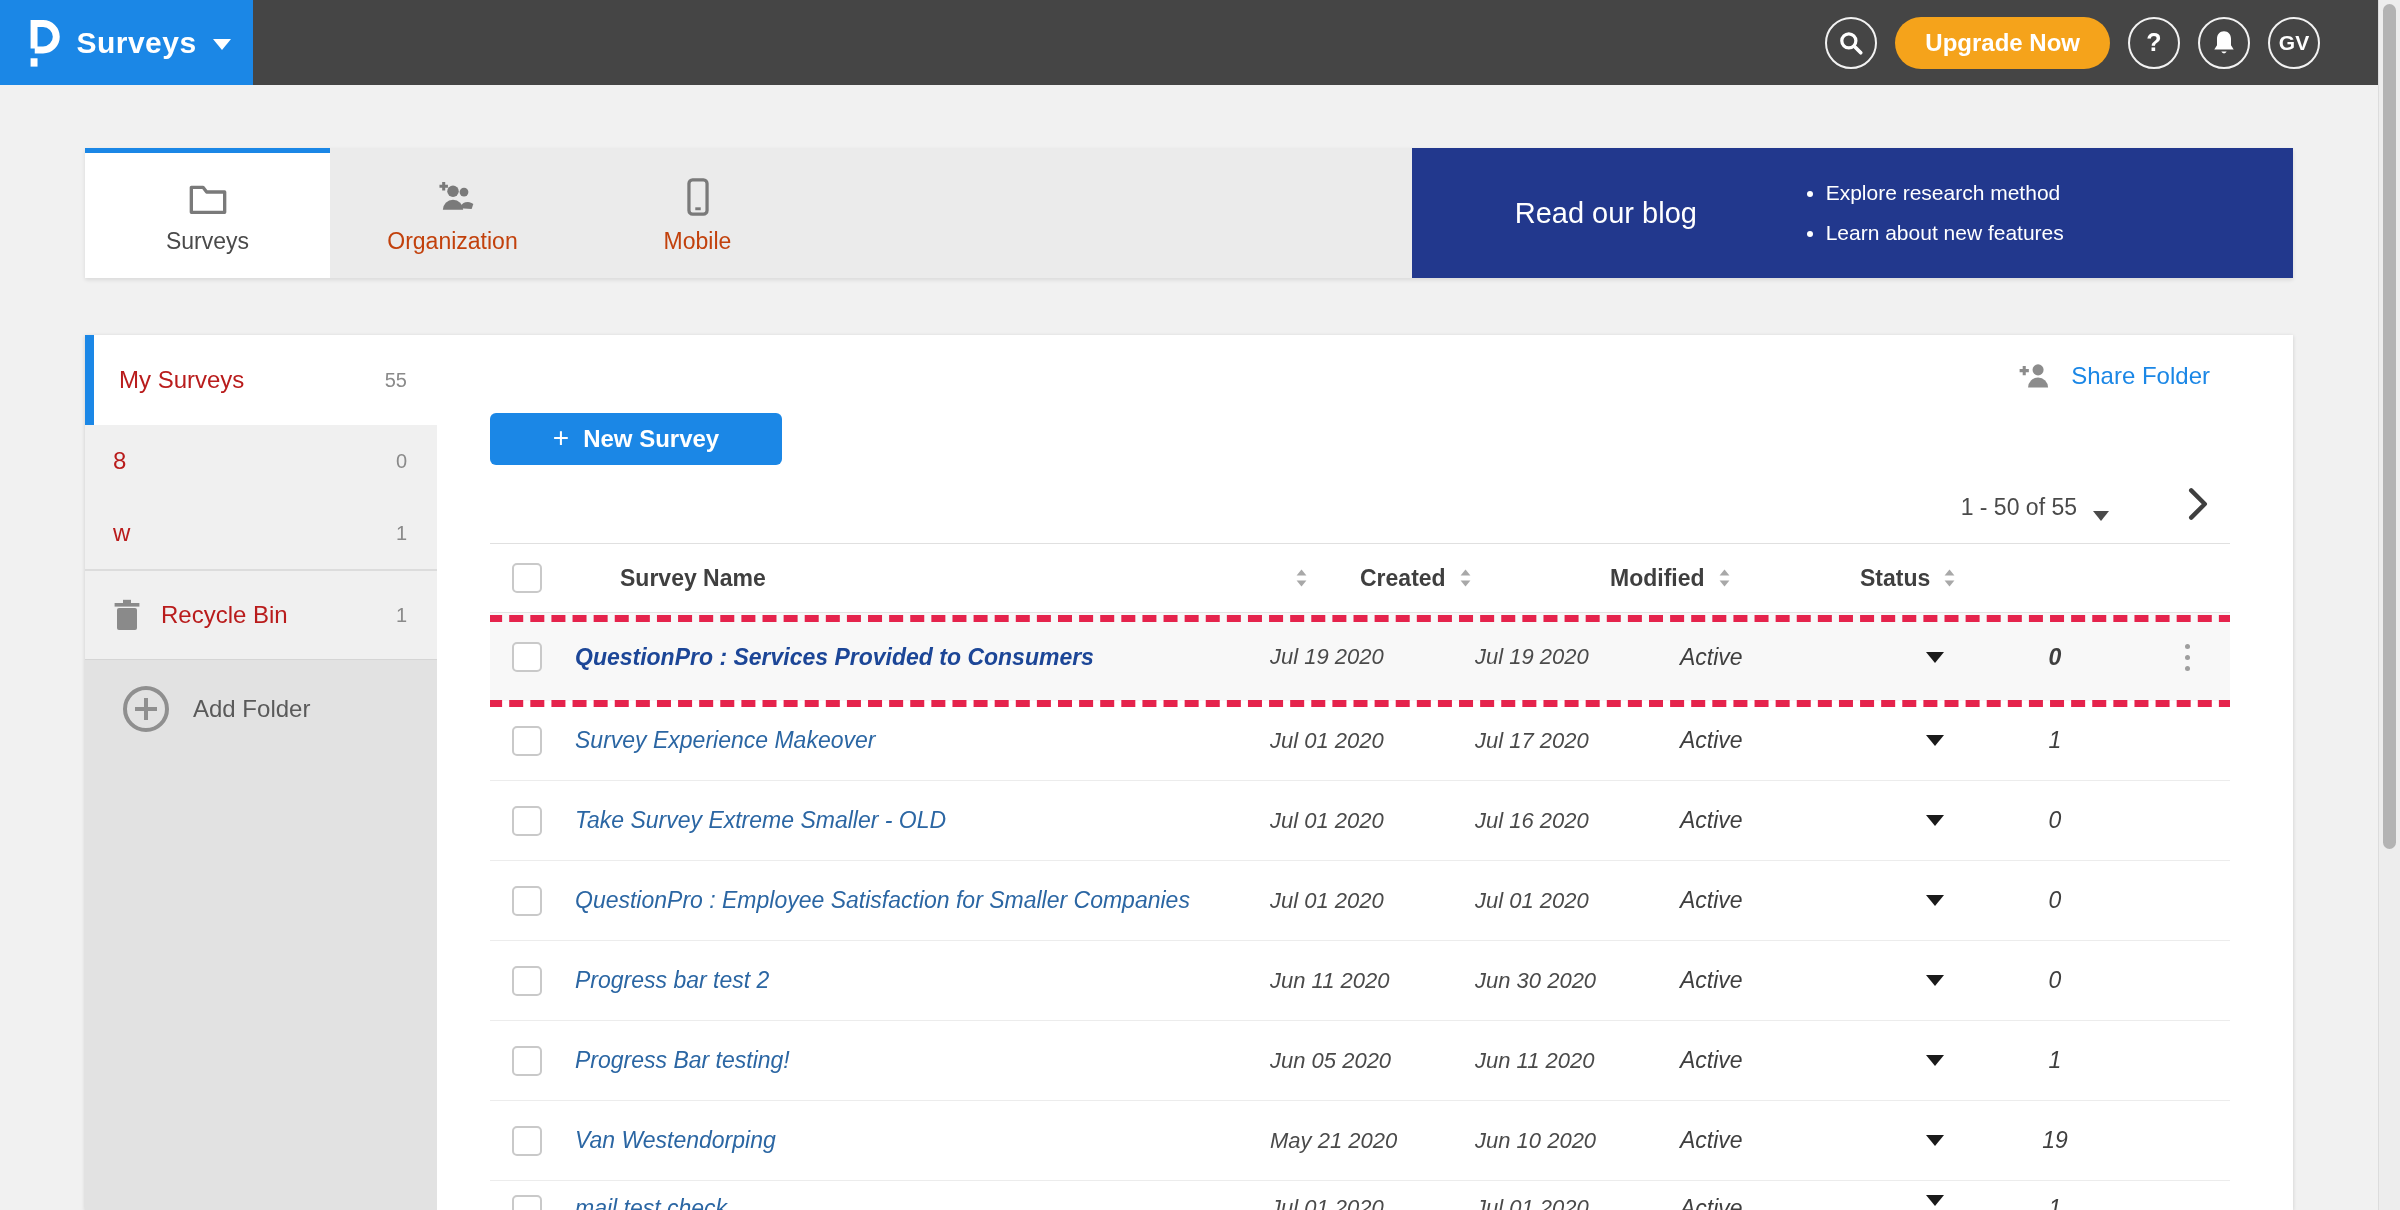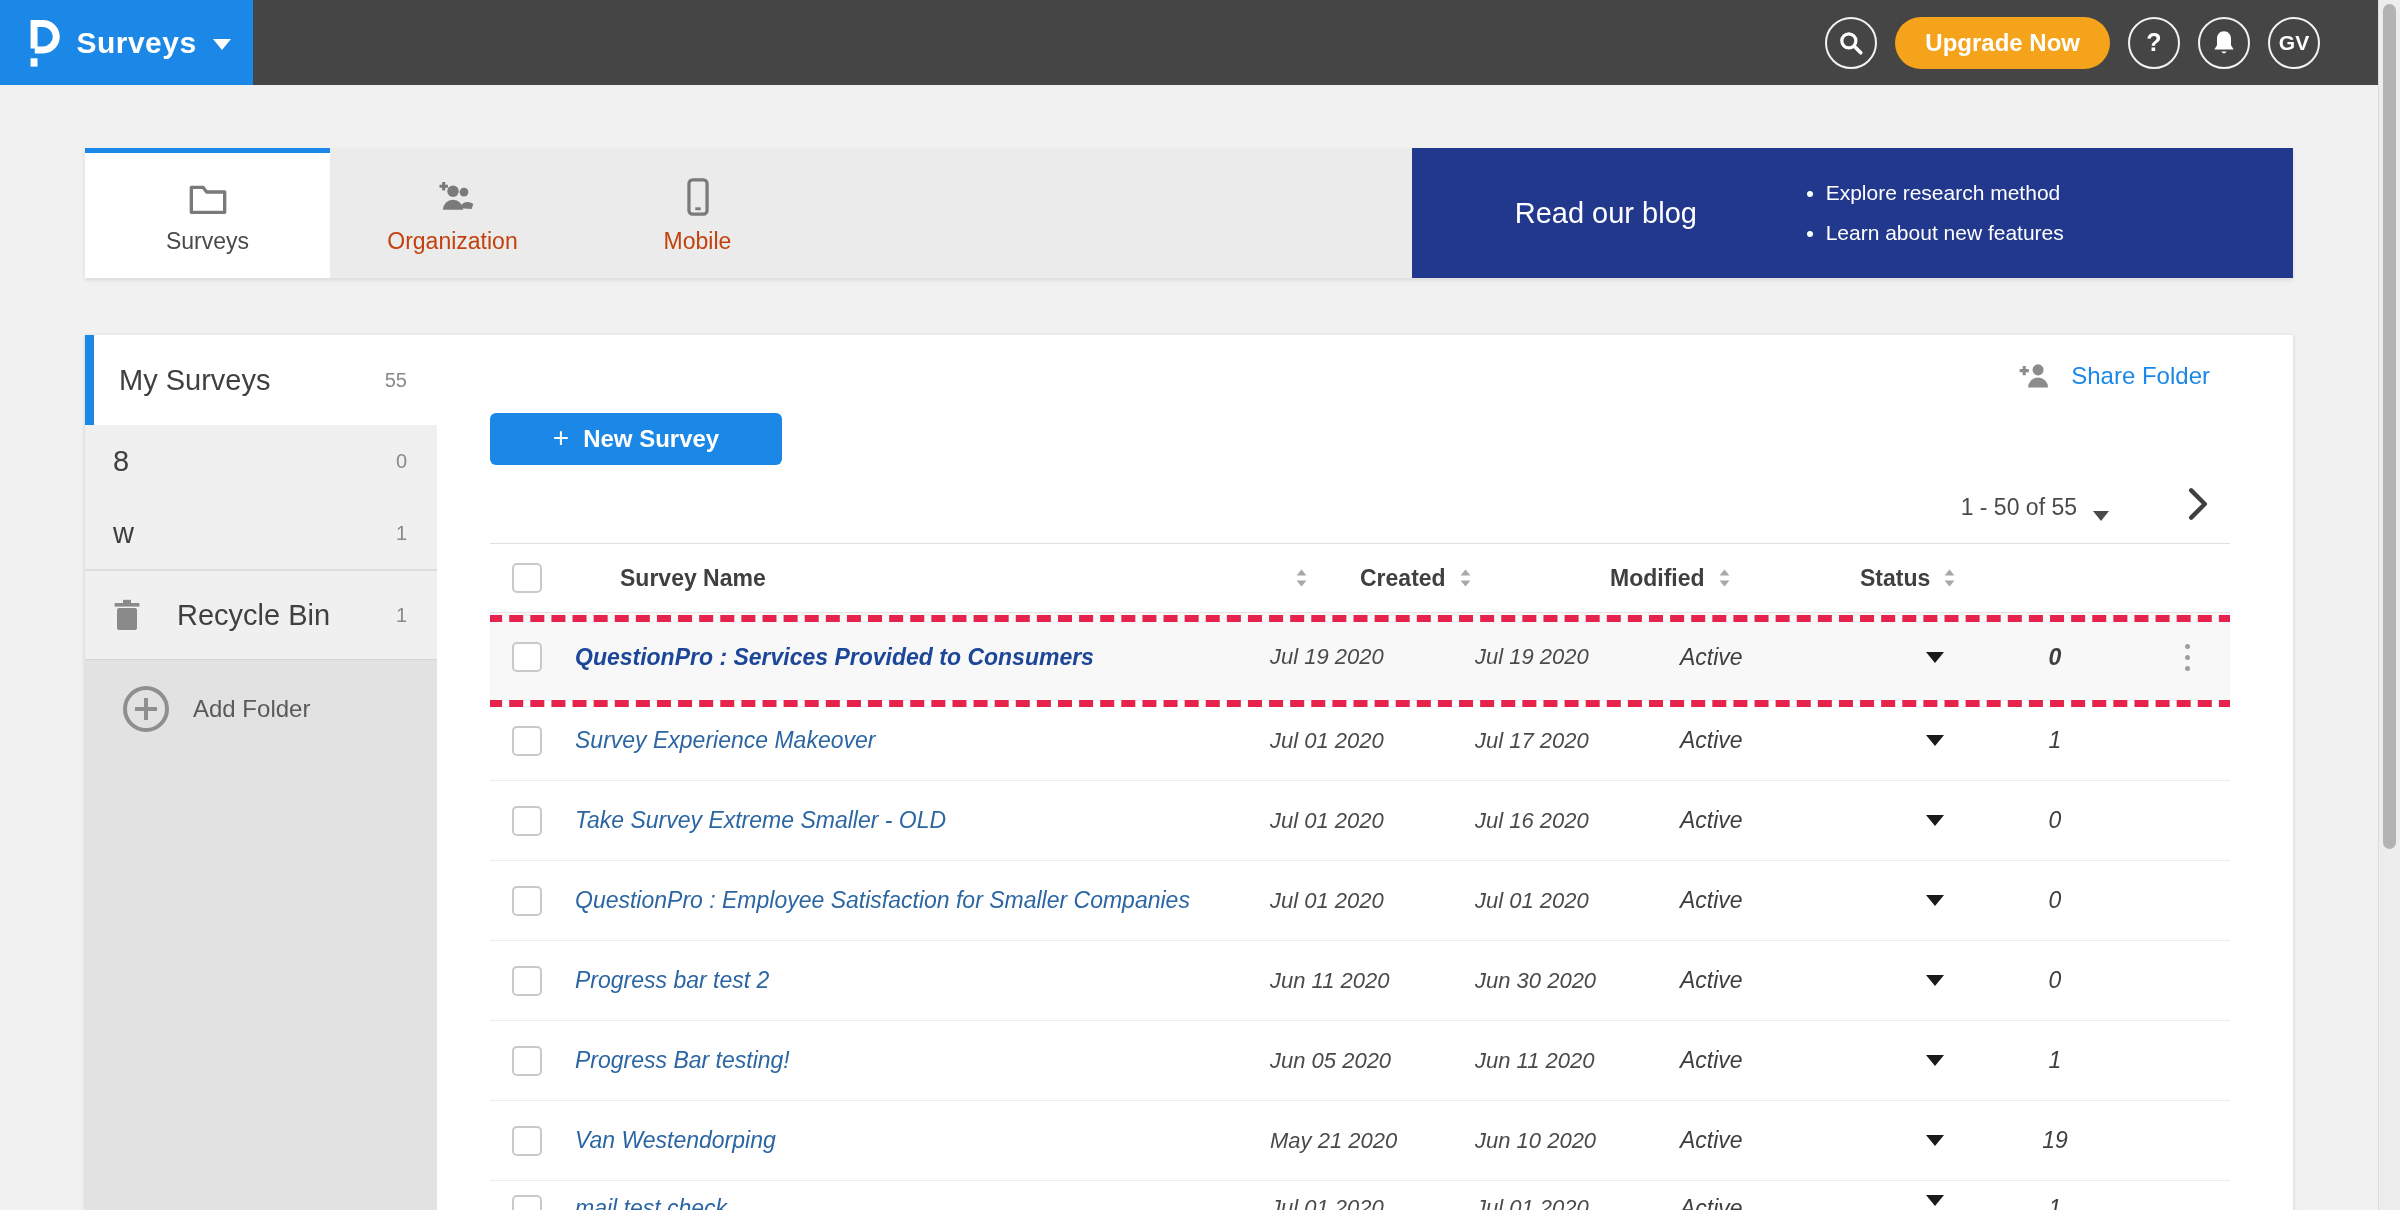--- a/index.html
+++ b/index.html
@@ -28,26 +28,26 @@
   .tab-icon{height:40px;display:flex;align-items:flex-end;}
   
   .blog-panel{width:881px;height:130px;background:#22388d;display:flex;align-items:center;}
   .blog-title{width:44%;text-align:center;color:#fff;font-size:29px;cursor:pointer;}
   .blog-bullets{list-style:disc;color:#fff;font-size:21px;margin:0;padding-left:26px;display:flex;flex-direction:column;gap:16px;}
   
   .card{position:absolute;left:85px;top:335px;width:2208px;height:875px;background:#fff;box-shadow:0 1px 4px rgba(0,0,0,.15);display:flex;overflow:hidden;}
   
   .sidebar{width:352px;background:#f0f0f0;display:flex;flex-direction:column;flex-shrink:0;}
   .side-item{display:flex;align-items:center;justify-content:space-between;padding:0 30px 0 28px;box-sizing:border-box;cursor:pointer;}
-  .side-item .lbl{font-size:29px;color:#404040;}
+  .side-item .lbl{font-size:24px;color:#b91c1c;}
   .side-item .cnt{font-size:20px;color:#8a8a8a;}
   .side-active{height:90px;background:#fff;border-left:9px solid #1b87e6;padding-left:25px;}
   .side-plain{height:72px;}
   .side-divider{border-top:2px solid #dcdcdc;}
-  .side-recycle{height:88px;gap:36px;justify-content:flex-start;}
+  .side-recycle{height:88px;gap:20px;justify-content:flex-start;}
   .side-recycle .cnt{margin-left:auto;}
   .add-folder-sec{flex:1;background:#e2e2e2;border-top:1px solid #d5d5d5;}
   .add-folder{display:flex;align-items:center;gap:24px;padding:26px 0 0 38px;cursor:pointer;}
   .plus-circle{width:46px;height:46px;border:4px solid #8f8f8f;border-radius:50%;box-sizing:border-box;position:relative;}
   .plus-circle:before,.plus-circle:after{content:"";position:absolute;background:#8f8f8f;}
   .plus-circle:before{left:50%;top:8px;bottom:8px;width:4px;margin-left:-2px;}
   .plus-circle:after{top:50%;left:8px;right:8px;height:4px;margin-top:-2px;}
   .add-folder .lbl{font-size:24px;color:#5a5a5a;}
   
   .content{position:relative;flex:1;}

